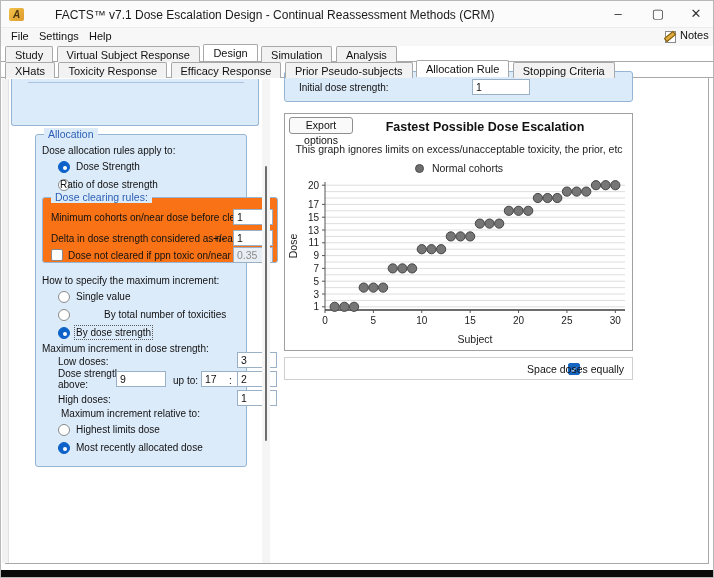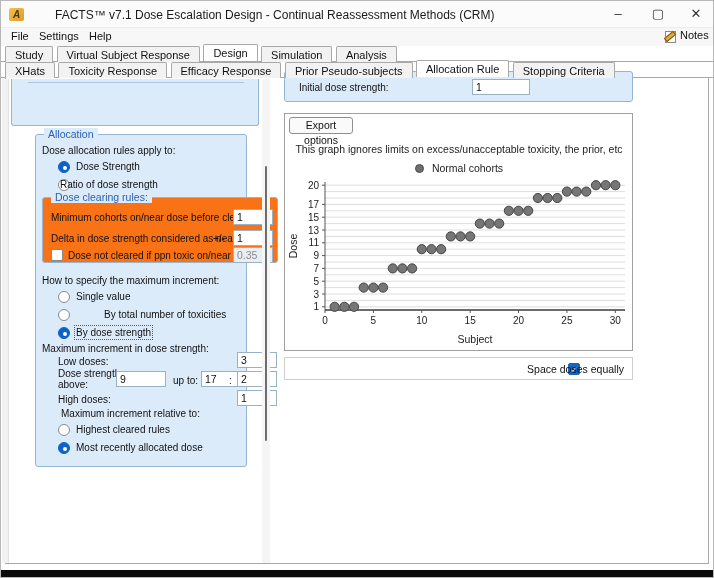--- a/index.html
+++ b/index.html
@@ -194,38 +194,39 @@
     <input class="txtin" style="left: 165px; top: 236px; width: 40px;" value="17">
     <span class="lbl" style="left:193px; top:240px;">:</span>
     <input class="txtin" style="left: 201px; top: 236px; width: 40px;" value="2">
 
     <span class="lbl" style="left:22px; top:259px;">High doses:</span>
     <input class="txtin" style="left: 201px; top: 255px; width: 40px;" value="1">
 
     <span class="lbl" style="left:9px; top:273px;padding-left:16px;">Maximum increment relative to:</span>
 
     <span class="radio" style="left:22px; top:289px;"></span>
-    <span class="lbl" style="left:40px; top:289px;">Highest cleared rules</span>
+    <span class="lbl" style="left:40px; top:289px;">Highest limits dose</span>
 
     <span class="radio on" style="left:22px; top:307px;"></span>
     <span class="lbl" style="left:40px; top:307px;">Most recently allocated dose</span>
   </div>
 
   <div class="abs" id="v-scrollbar">
     <div id="v-thumb"></div>
   </div>
 
   <div class="abs groupbox" id="initialdose-group">
     <span class="gb-caption">Initial Dose</span>
     <span class="lbl" style="left:14px; top:10px;">Initial dose strength:</span>
     <input class="txtin" style="left: 187px; top: 7px; width: 58px;" value="1">
   </div>
 
   <div class="abs" id="chart-panel">
     <div id="export-btn">Export options</div>
+    <div id="chart-title">Fastest Possible Dose Escalation</div>
     <div id="chart-subtitle">This graph ignores limits on excess/unacceptable toxicity, the prior, etc</div>
     <div id="chart-legend">
       <span id="legend-dot"></span><span>Normal cohorts</span>
     </div>
     <svg id="chart-svg" width="348" height="176">
         <line x1="40" y1="132.8" x2="340" y2="132.8" stroke="#dedede" stroke-width="1"></line>
         <line x1="40" y1="126.4" x2="340" y2="126.4" stroke="#dedede" stroke-width="1"></line>
         <line x1="40" y1="120" x2="340" y2="120" stroke="#dedede" stroke-width="1"></line>
         <line x1="40" y1="113.6" x2="340" y2="113.6" stroke="#dedede" stroke-width="1"></line>
         <line x1="40" y1="107.2" x2="340" y2="107.2" stroke="#dedede" stroke-width="1"></line>

